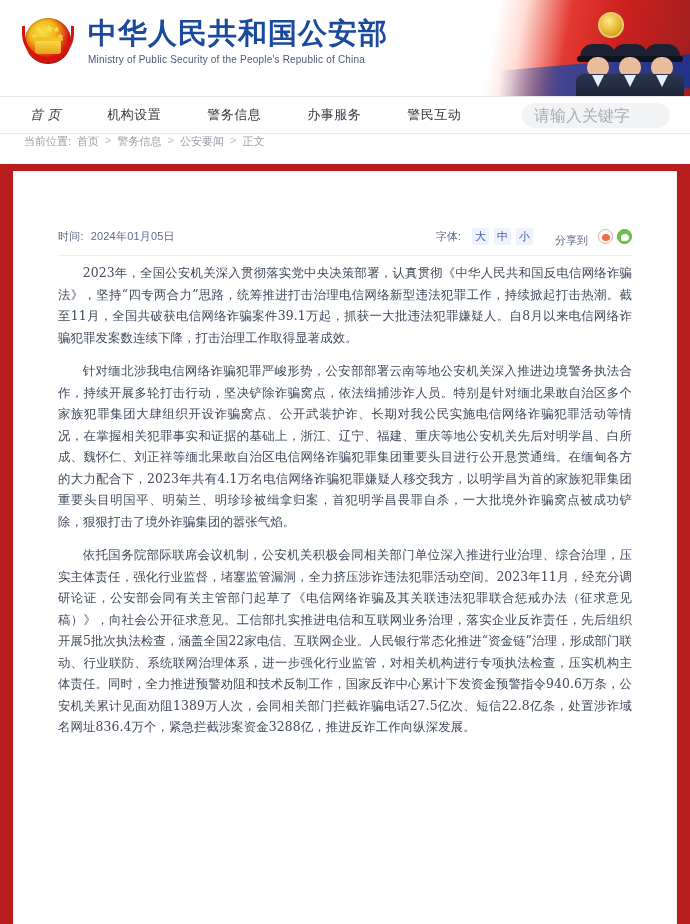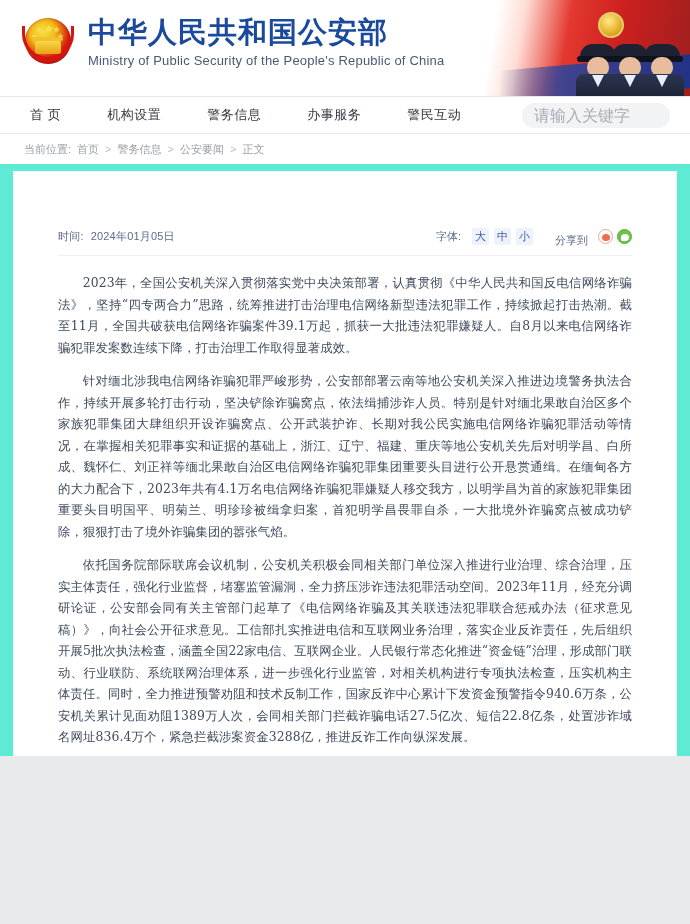--- a/index.html
+++ b/index.html
@@ -5,22 +5,22 @@
   * { box-sizing: border-box; }
   html, body {
     margin: 0; padding: 0;
     width: 690px; height: 924px;
     overflow: hidden;
     background: #e9eaec;
     font-family: "Liberation Sans", "DejaVu Sans", sans-serif;
   }
   #page {
     position: relative;
-    width: 690px; height: 756px;
-    background: #5eead4;
+    width: 690px; height: 924px;
+    background: #b91c1c;
     overflow: hidden;
   }
 
   
   .site-header {
     position: relative;
     height: 96px;
     background: #ffffff;
     overflow: hidden;
   }
@@ -79,21 +79,21 @@
   .cn-title {
     font-family: "DejaVu Sans", "Liberation Sans", sans-serif;
     font-size: 29px;
     font-weight: 700;
     color: #1b4a9c;
     letter-spacing: 1px;
     white-space: nowrap;
   }
   .en-title {
     margin-top: 7px;
-    font-size: 13px;
+    font-size: 10px;
     color: #4a5a75;
     letter-spacing: .2px;
     white-space: nowrap;
   }
   .header-banner {
     position: absolute;
     right: 0; top: 0;
     width: 230px; height: 96px;
     overflow: hidden;
   }
@@ -176,21 +176,21 @@
     margin-left: 24px;
   }
   .nav-item {
     font-size: 13px;
     color: #333940;
     padding: 0 23px;
     cursor: pointer;
     letter-spacing: .5px;
     white-space: nowrap;
   }
-  .nav-item:first-child { padding-left: 6px; }
+  .nav-item:first-child { padding-left: 6px; font-style: italic; }
   .search-box {
     position: absolute;
     right: 20px; top: 6px;
     width: 148px; height: 25px;
     border-radius: 13px;
     background: #f2f3f5;
     display: flex;
     align-items: center;
     padding: 0 10px;
   }
@@ -203,21 +203,20 @@
     color: #6a7078;
     font-family: "Liberation Sans", sans-serif;
   }
   .search-box input::placeholder { color: #a8adb4; }
   .search-icon { width: 13px; height: 13px; opacity: .45; }
 
   
   .crumb-wrap {
     height: 30px;
     display: flex;
-    align-items: center;
     padding-left: 24px;
     font-size: 11px;
     color: #9aa0a8;
     background: #ffffff;
   }
   .crumb-wrap .sep { margin: 0 6px; color: #b9bec5; }
   .crumb-wrap a { color: #9aa0a8; text-decoration: none; cursor: pointer; }
 
   
   .article-card {
@@ -284,21 +283,21 @@
   }
   .share-wechat { background: #6cc24a; border: 1px solid #5cb03c; }
   .share-wechat:after {
     content:"";
     position:absolute; left:3px; top:3.5px;
     width:8px; height:7px;
     border-radius:50% 50% 50% 20%;
     background:#ffffff;
   }
 
-  .art-body { margin-top: 16px; }
+  .art-body { margin-top: 6px; }
   .art-body p {
     margin: 0 0 12px 0;
     text-indent: 2em;
     font-family: "DejaVu Serif", "Liberation Serif", serif;
     font-size: 12.4px;
     line-height: 21.5px;
     color: #3f4a5c;
     text-align: justify;
     letter-spacing: .1px;
   }

